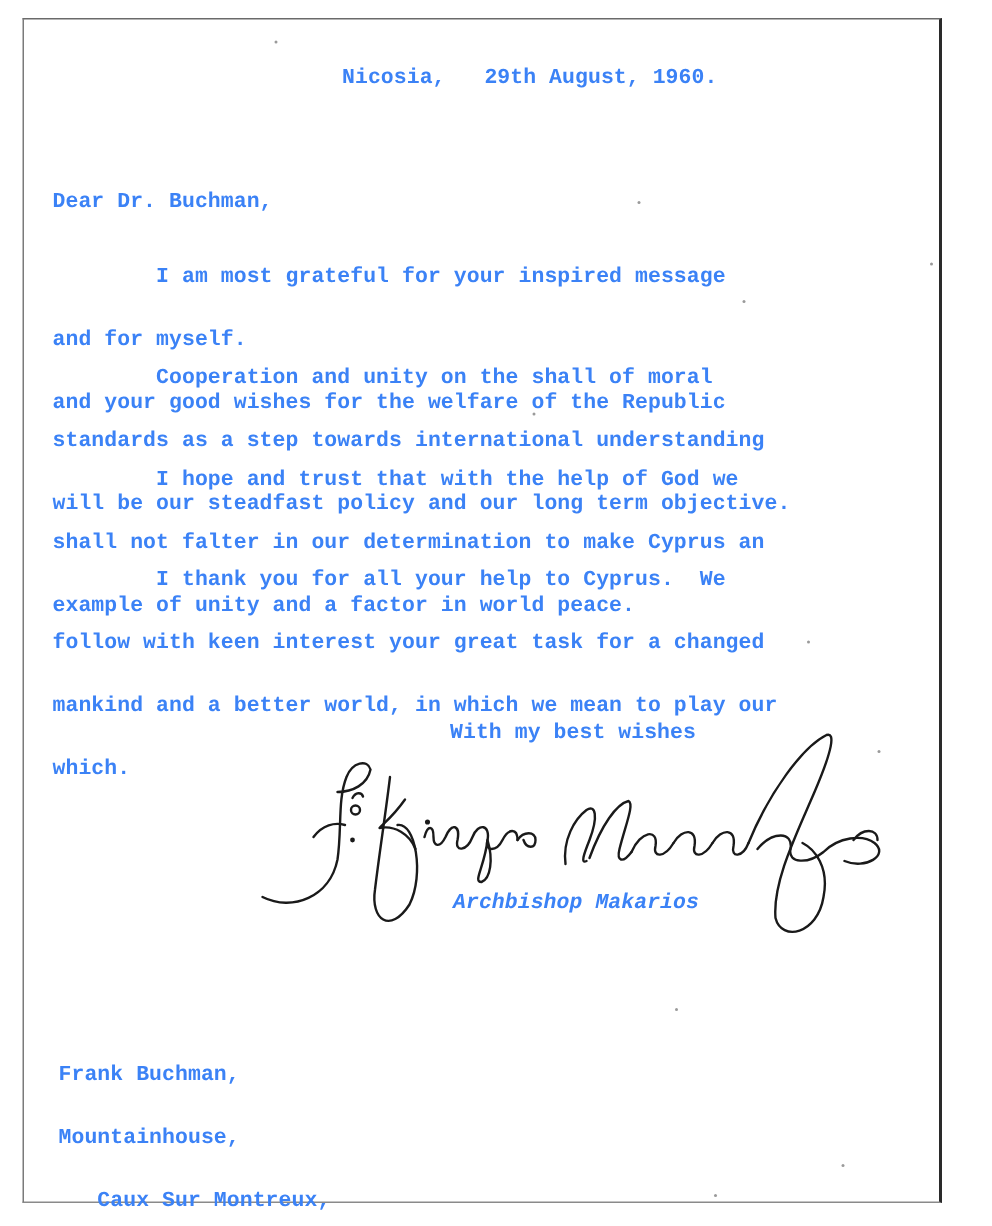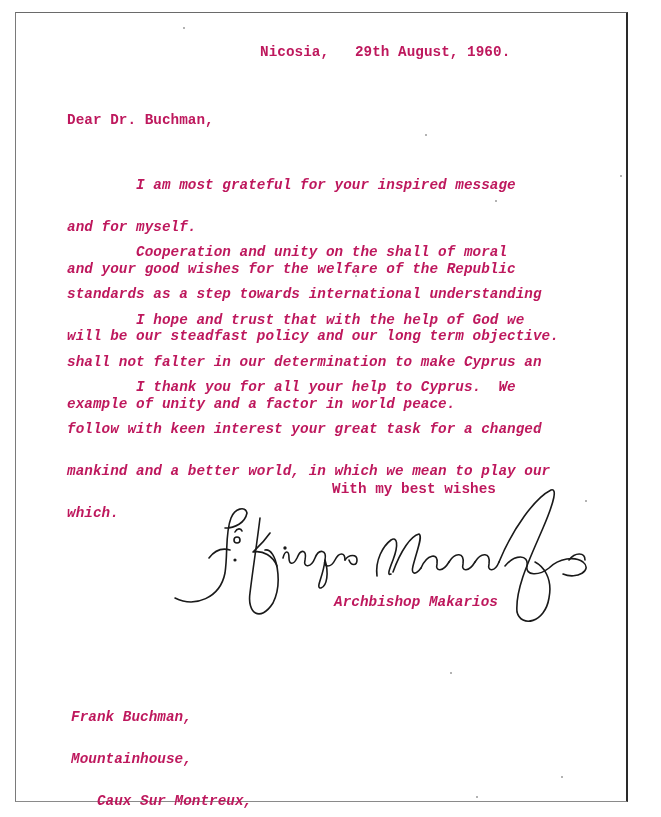--- a/index.html
+++ b/index.html
@@ -24,27 +24,26 @@
       border-bottom: 1.5px solid #8a8a8a;
       border-right: 2px solid #2a2a2a;
       box-sizing: border-box;
       background: #ffffff;
     }
     .tw {
       position: absolute;
       font-family: "Liberation Mono", "DejaVu Sans Mono", monospace;
       font-size: 14.3px;
       font-weight: bold;
-      color: #be185d;
+      color: #3b82f6;
       white-space: pre;
       line-height: 14px;
       letter-spacing: 0.05px;
-      margin-left: 32px;
     }
-    .para-line { display: block; font-style: italic; }
+    .para-line { display: block; }
     .speck {
       position: absolute;
       width: 2px;
       height: 2px;
       background: #9a9a9a;
       border-radius: 1px;
     }
     .signature {
       position: absolute;
       left: 165px;
@@ -53,21 +52,21 @@
       height: 140px;
     }
   </style>
 </head>
 <body>
 
 <div class="page-frame"></div>
 
 <div class="tw" style="left:228px; top:45px;">Nicosia,   29th August, 1960.</div>
 
-<div class="tw" style="left:35px; top:113px;">Dear Dr. Buchman,</div>
+<div class="tw" style="left:35px; top:128px;">Dear Dr. Buchman,</div>
 
 <div class="tw" style="left:35px; top:150px;">
   <span class="para-line">        I am most grateful for your inspired message</span>
   <span class="para-line">and for myself.</span>
   <span class="para-line">and your good wishes for the welfare of the Republic</span>
 </div>
 
 <div class="tw" style="left:35px; top:217px;">
   <span class="para-line">        Cooperation and unity on the shall of moral</span>
   <span class="para-line">standards as a step towards international understanding</span>

